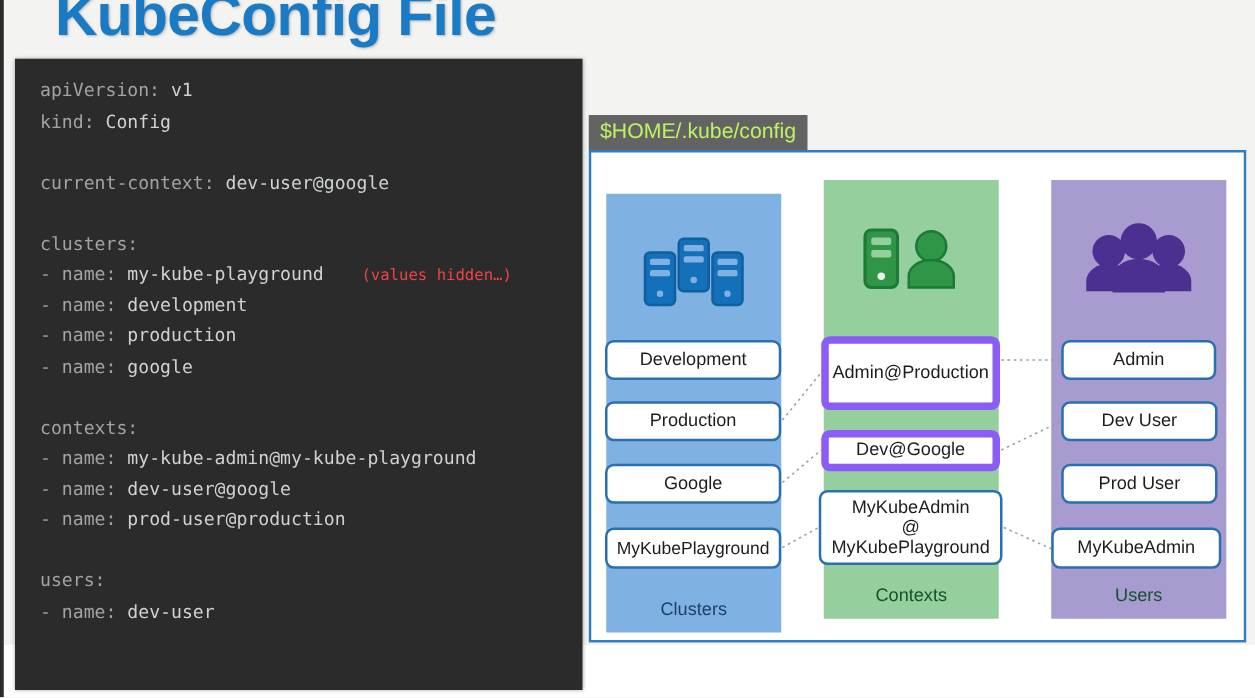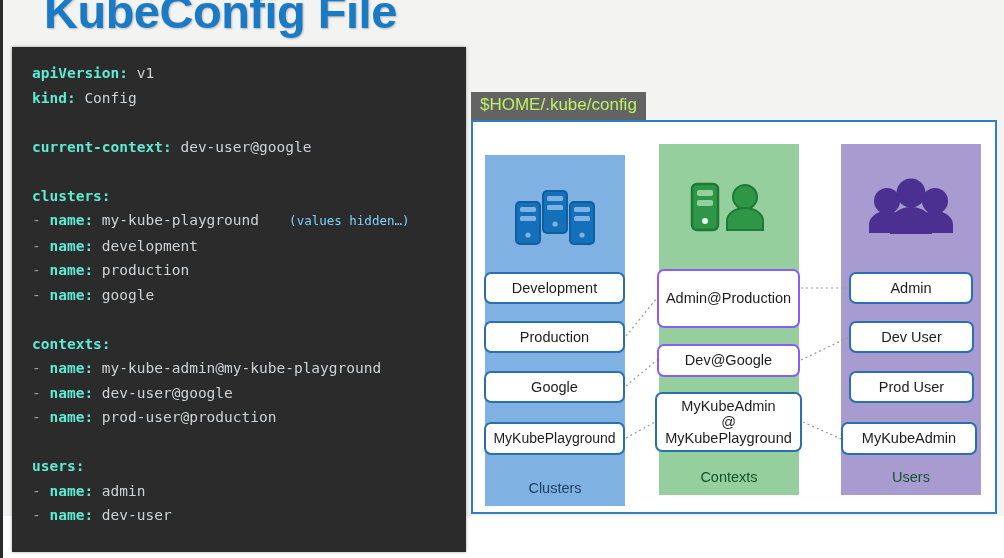--- a/index.html
+++ b/index.html
@@ -63,24 +63,24 @@
     overflow: hidden;
   }
   .code-line {
     font-family: "DejaVu Sans Mono", "Liberation Mono", monospace;
     font-size: 14.5px;
     line-height: 24.5px;
     white-space: pre;
     color: #cfd2d4;
   }
   .code-line.blank { color: transparent; }
-  .k { color: #5eead4; font-weight: bold; }
+  .k { color: #a3a3a3; font-weight: normal; }
   .dash { color: #9aa0a4; }
   .v { color: #cfd2d4; }
-  .note { color: #7dd3fc; font-size: 12.5px; text-align: center; }
+  .note { color: #ef4444; font-size: 12.5px; text-align: center; }
 
   
   .home-label {
     position: absolute;
     left: 471px;
     top: 92px;
     background: #636363;
     color: #bef264;
     font-size: 17px;
     padding: 4px 9px 5px 9px;
@@ -140,21 +140,21 @@
     display: flex;
     align-items: center;
     justify-content: center;
     text-align: center;
     font-size: 14.5px;
     color: #1d1d1d;
     line-height: 1.12;
     padding: 2px 4px;
   }
   .node.blue  { border: 2px solid #2a6fb0; }
-  .node.green { border: 2px solid #8b5cf6; }
+  .node.green { border: 6px solid #8b5cf6; }
 
   
   #n-development     { left: 484px; top: 272px; width: 141px; height: 32px; }
   #n-production      { left: 484px; top: 321px; width: 141px; height: 32px; }
   #n-google          { left: 484px; top: 371px; width: 141px; height: 32px; }
   #n-mykubeplayground{ left: 484px; top: 422px; width: 141px; height: 33px; font-size: 14px; }
 
   
   #n-adminprod       { left: 657px; top: 269px; width: 143px; height: 59px; }
   #n-devgoogle       { left: 657px; top: 344px; width: 143px; height: 33px; }
@@ -197,21 +197,20 @@
         <div class="code-line"><span class="dash">- </span><span class="k">name:</span><span class="v"> development</span></div>
         <div class="code-line"><span class="dash">- </span><span class="k">name:</span><span class="v"> production</span></div>
         <div class="code-line"><span class="dash">- </span><span class="k">name:</span><span class="v"> google</span></div>
         <div class="code-line blank"> </div>
         <div class="code-line"><span class="k">contexts:</span></div>
         <div class="code-line"><span class="dash">- </span><span class="k">name:</span><span class="v"> my-kube-admin@my-kube-playground</span></div>
         <div class="code-line"><span class="dash">- </span><span class="k">name:</span><span class="v"> dev-user@google</span></div>
         <div class="code-line"><span class="dash">- </span><span class="k">name:</span><span class="v"> prod-user@production</span></div>
         <div class="code-line blank"> </div>
         <div class="code-line"><span class="k">users:</span></div>
-        <div class="code-line"><span class="dash">- </span><span class="k">name:</span><span class="v"> admin</span></div>
         <div class="code-line"><span class="dash">- </span><span class="k">name:</span><span class="v"> dev-user</span></div>
       </div>
   </div>
 
   <div class="home-label">$HOME/.kube/config</div>
 
   <div class="panel">
 
     <div class="col clusters">
       <div class="col-icon">

